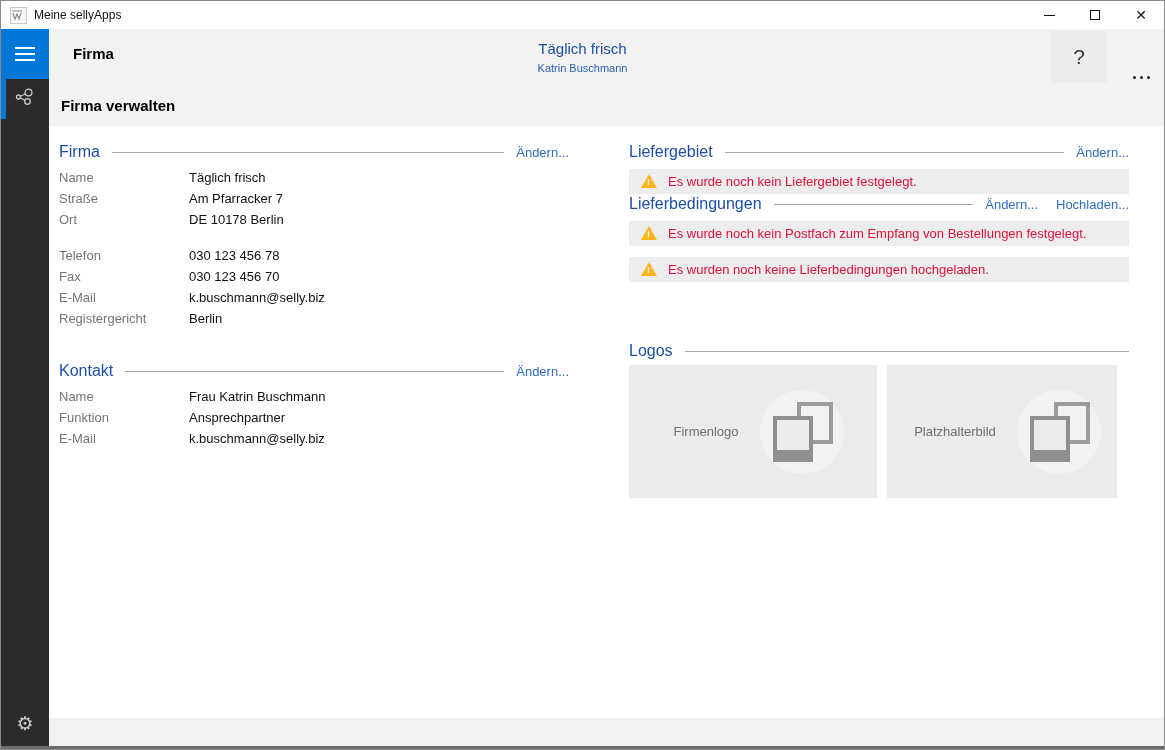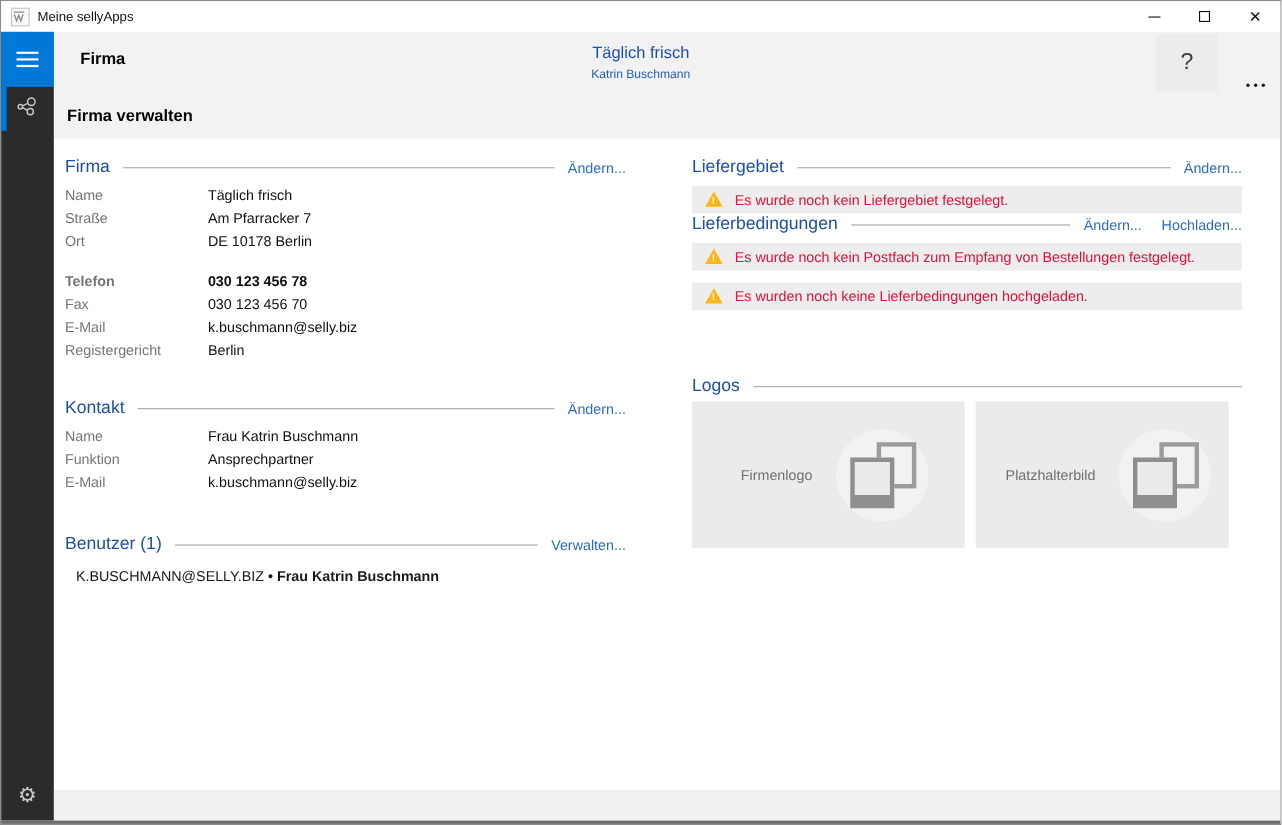--- a/index.html
+++ b/index.html
@@ -55,21 +55,21 @@
   .sec-title { font-size:16px; color:#1d4fa8; white-space:nowrap; }
   .sec-rule { flex:1; height:1px; background:#a6a6a6; margin:0 12px; }
   .sec-rule.no-link { margin-right:0; }
   .sec-link { font-size:13px; color:#2d6cc2; white-space:nowrap; cursor:pointer; }
   .sec-link + .sec-link { margin-left:18px; }
 
   .rows { margin-top:5px; }
   .field-row { display:flex; line-height:21px; font-size:13px; }
   .field-label { width:120px; color:#757575; }
   .field-value { margin-left:10px; color:#101010; }
-  .group-gap { margin-top:15px;font-weight:bold; }
+  .group-gap { margin-top:15px; }
 
   .sec-firma    { margin-top:16px; }
   .sec-kontakt  { margin-top:32px; }
   .sec-benutzer { margin-top:36px; }
   .user-line { margin-top:11px; padding-left:10px; font-size:13px; color:#1a1a1a; }
   .user-line .u-name { font-weight:bold; }
   .user-line .u-sep { font-weight:bold; }
 
   .sec-liefergebiet { margin-top:16px; }
   .sec-lieferbedingungen { }
@@ -220,32 +220,20 @@
               <span class="field-label">Funktion</span>
               <span class="field-value">Ansprechpartner</span>
             </div>
           <div class="field-row">
               <span class="field-label">E-Mail</span>
               <span class="field-value">k.buschmann@selly.biz</span>
             </div>
         </div>
       </div>
 
-      <div class="sec-benutzer">
-        <div class="sec-head">
-          <span class="sec-title">Benutzer (1)</span>
-          <span class="sec-rule"></span>
-          <span class="sec-link">Verwalten...</span>
-        </div>
-        <div class="user-line">
-          <span class="u-email">K.BUSCHMANN@SELLY.BIZ</span>
-          <span class="u-sep">•</span>
-          <span class="u-name">Frau Katrin Buschmann</span>
-        </div>
-      </div>
 
     </div>
 
     <div class="col-right">
 
       <div class="sec-liefergebiet">
         <div class="sec-head">
           <span class="sec-title">Liefergebiet</span>
           <span class="sec-rule"></span>
           <span class="sec-link">Ändern...</span>

